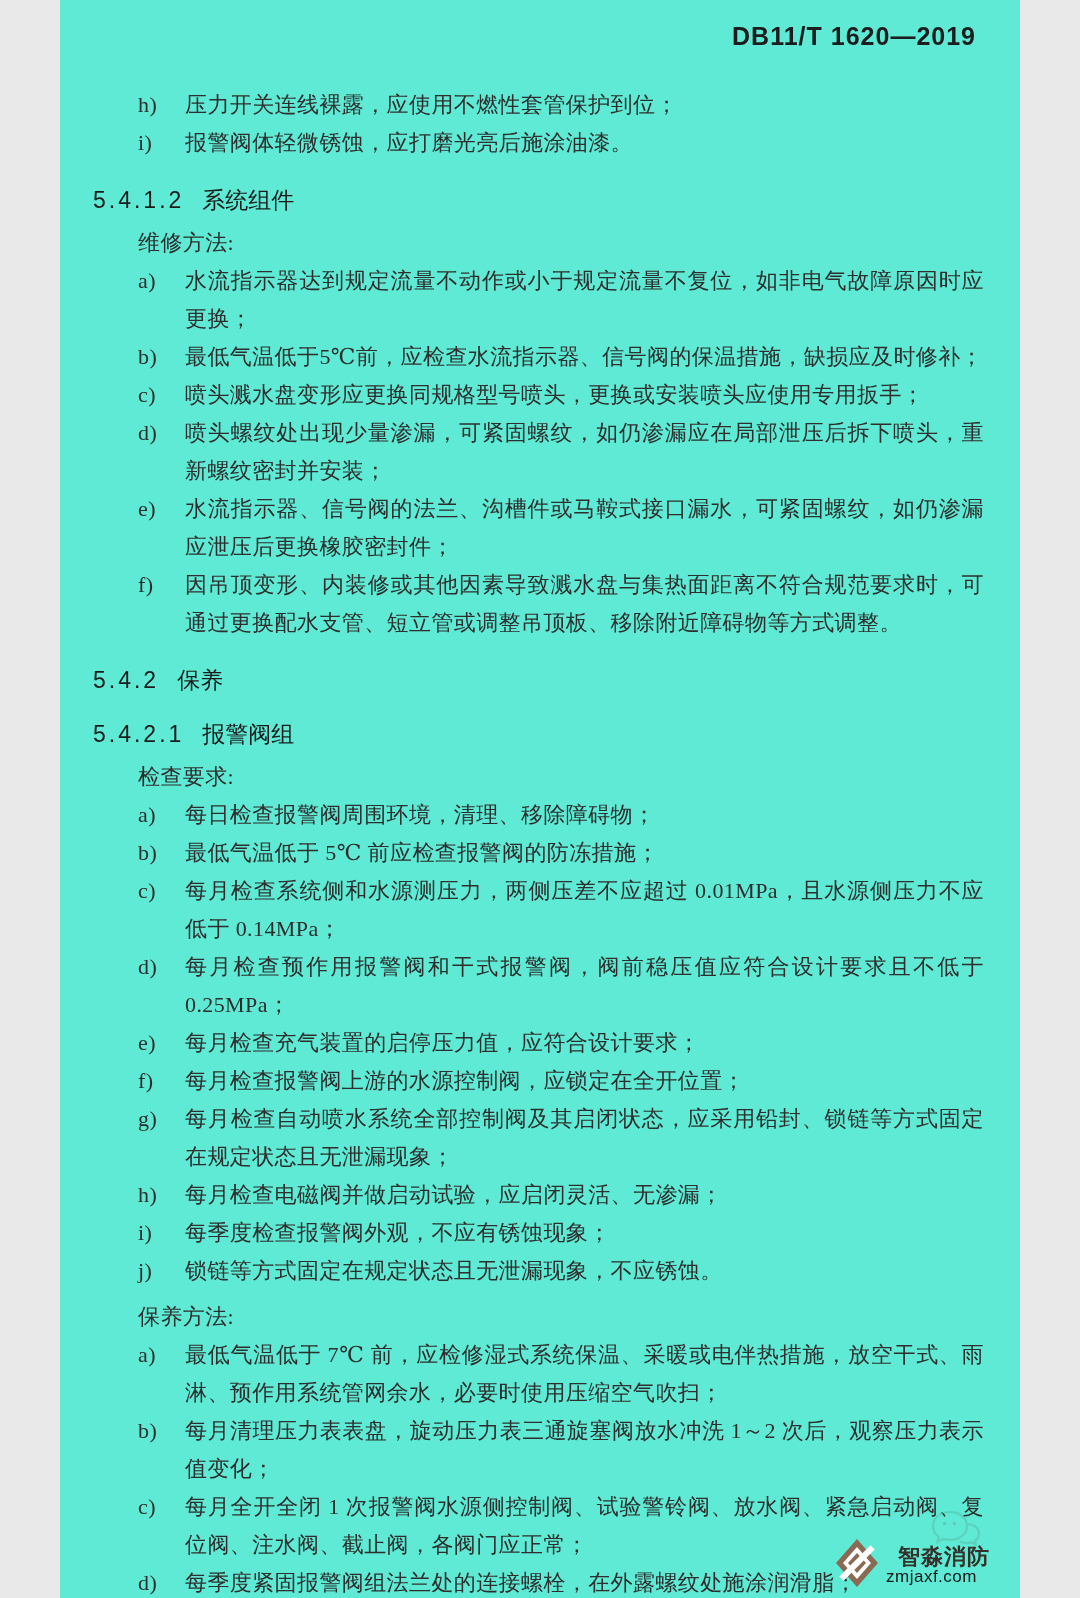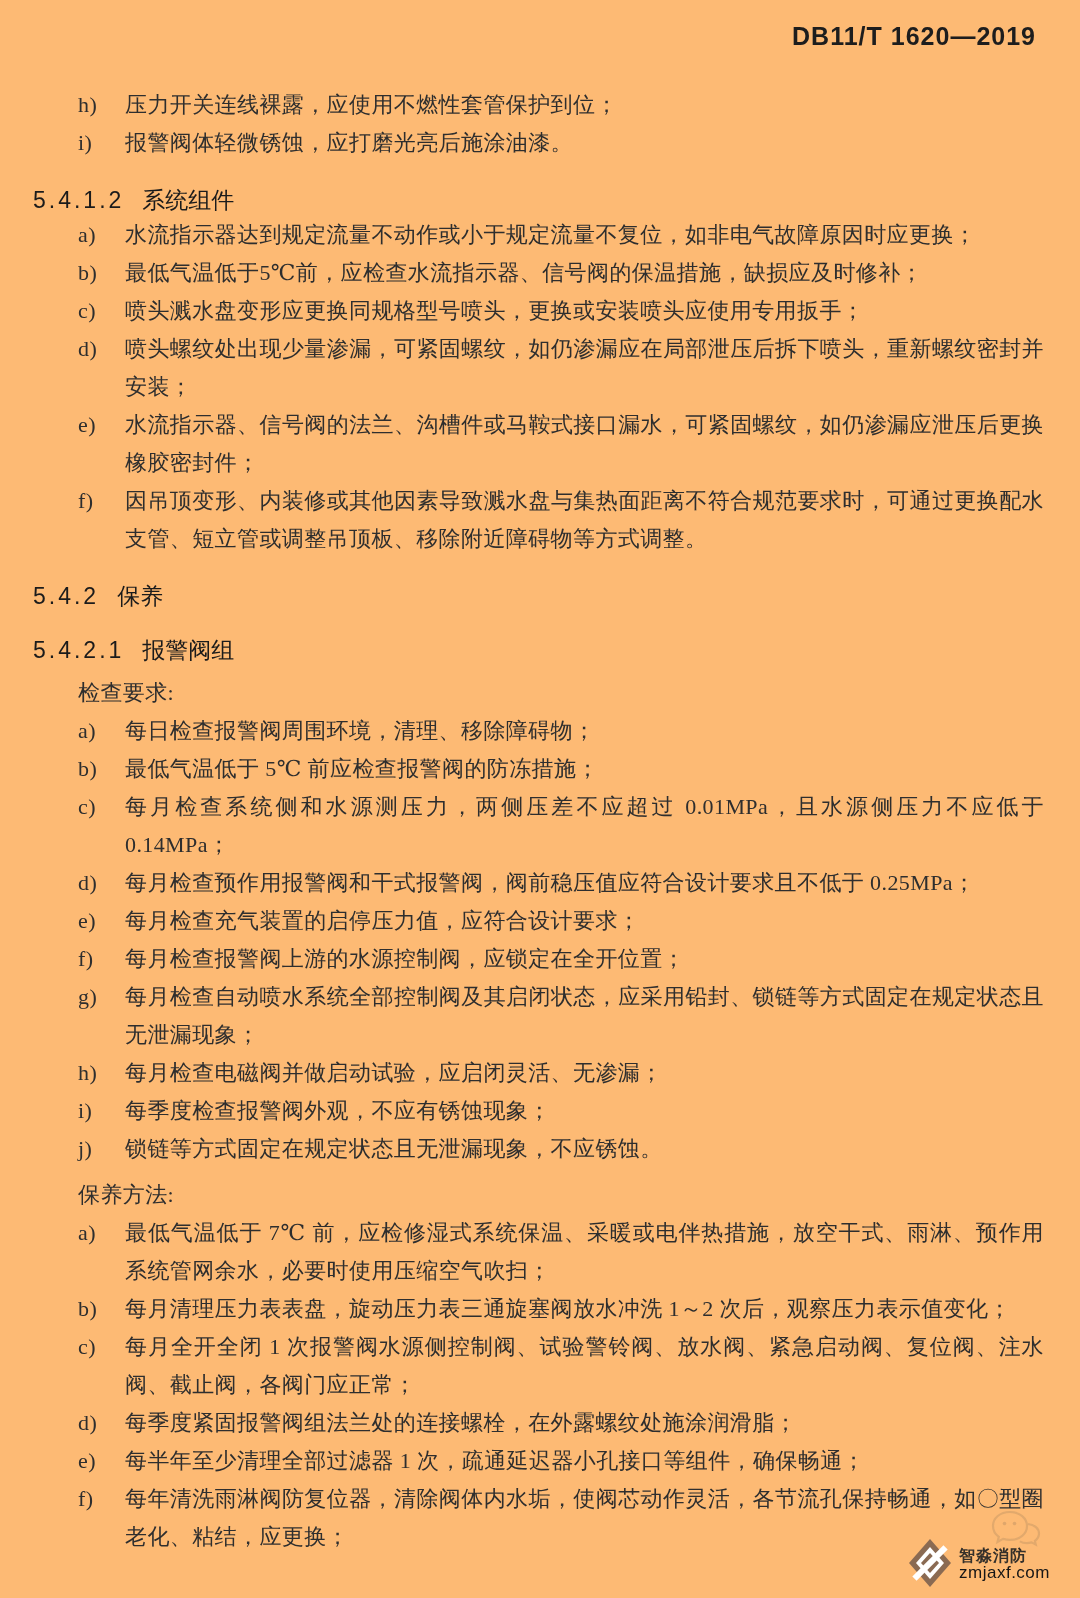--- a/index.html
+++ b/index.html
@@ -1,21 +1,21 @@
 <!DOCTYPE html>
 <html><head>
 <meta charset="utf-8">
 <style>
   html, body { margin: 0; padding: 0; background: #e9e9e9; }
   .page {
     position: relative;
-    width: 1080px;
+    width: 960px;
     height: 1598px;
     margin: 0 auto;
-    background: #fdba74;
+    background: #5eead4;
     overflow: hidden;
     font-family: "Liberation Serif", "DejaVu Serif", serif;
     color: #2e2e2e;
   }
   .doc-header {
     position: absolute;
     top: 22px;
     right: 44px;
     font-family: "Liberation Sans", "DejaVu Sans", sans-serif;
     font-weight: bold;
@@ -78,23 +78,24 @@
     right: 30px;
     bottom: 6px;
     display: flex;
     align-items: center;
     gap: 7px;
   }
   .logo-texts { display: flex; flex-direction: column; line-height: 1.05; }
   .logo-name {
     font-family: "Liberation Sans", "DejaVu Sans", sans-serif;
     font-weight: bold;
-    font-size: 16px;
+    font-size: 22px;
     color: #35302a;
     letter-spacing: 1px;
+    margin-left: 12px;
   }
   .logo-site {
     font-family: "Liberation Sans", "DejaVu Sans", sans-serif;
     font-weight: normal;
     font-size: 17px;
     color: #161616;
     letter-spacing: 0.5px;
   }
 </style>
 </head>
@@ -109,20 +110,21 @@
         <div class="item">
           <span class="label">h)</span>
           <span class="text">压力开关连线裸露，应使用不燃性套管保护到位；</span>
         </div>
         <div class="item">
           <span class="label">i)</span>
           <span class="text">报警阀体轻微锈蚀，应打磨光亮后施涂油漆。</span>
         </div>
       </div>
       <div class="heading"><span class="heading-num">5.4.1.2</span><span class="heading-title">系统组件</span></div>
+      <div class="para">维修方法:</div>
       <div class="list">
         <div class="item">
           <span class="label">a)</span>
           <span class="text">水流指示器达到规定流量不动作或小于规定流量不复位，如非电气故障原因时应更换；</span>
         </div>
         <div class="item">
           <span class="label">b)</span>
           <span class="text">最低气温低于5℃前，应检查水流指示器、信号阀的保温措施，缺损应及时修补；</span>
         </div>
         <div class="item">

